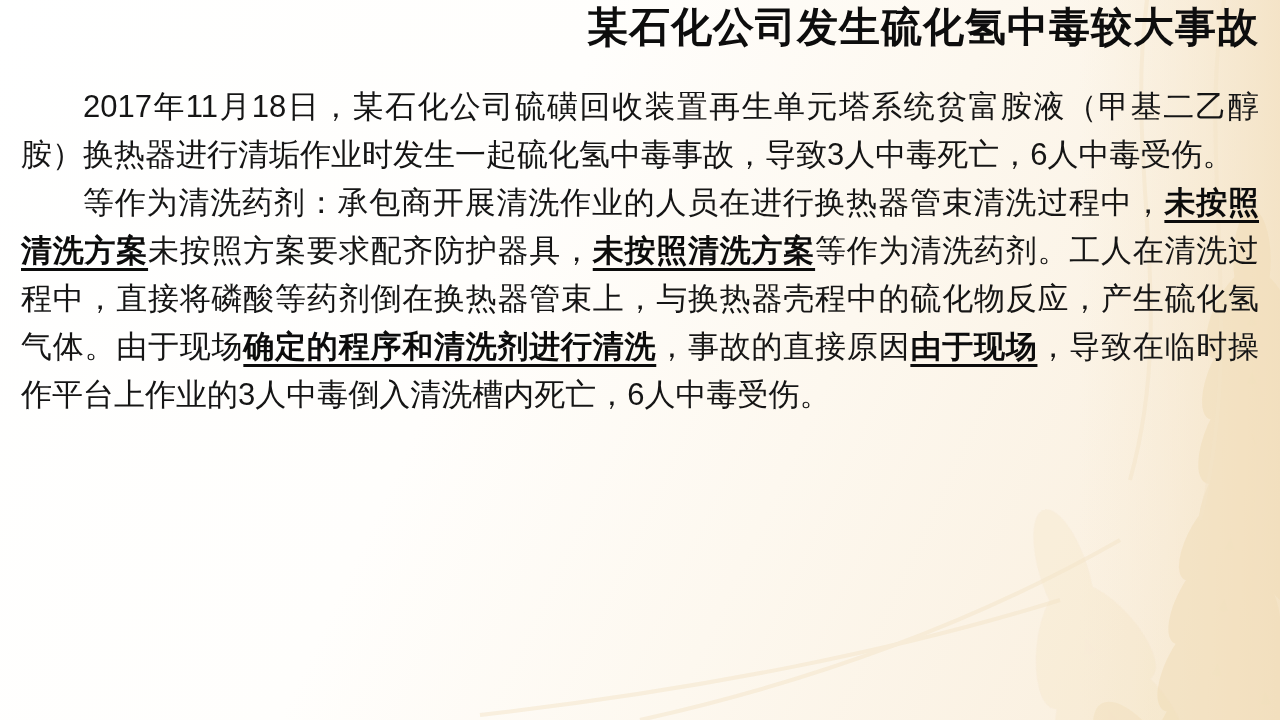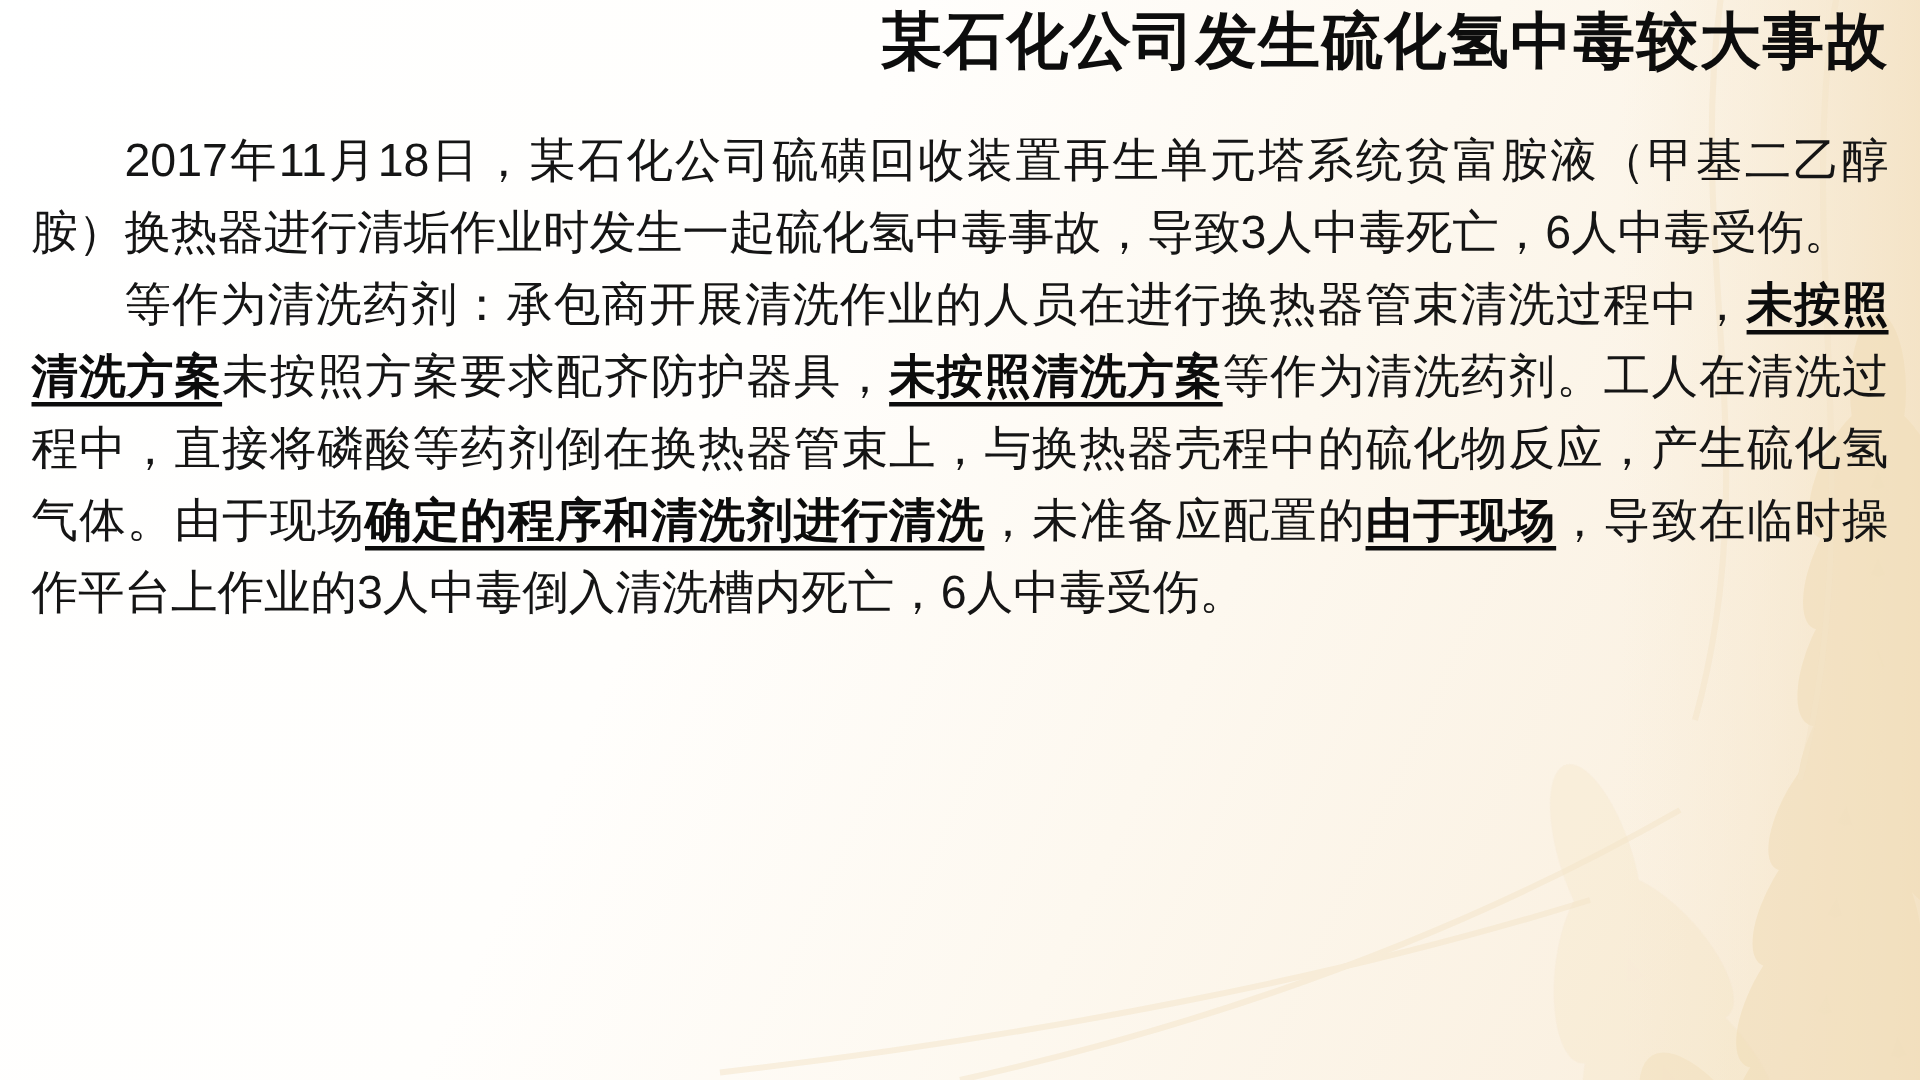--- a/index.html
+++ b/index.html
@@ -111,17 +111,17 @@
       <path d="M1060,600 C900,650 700,690 480,715"></path>
       <path d="M1120,540 C980,620 820,680 640,720"></path>
     </g>
   </svg>
 
   <div class="content">
     <h1 class="title">某石化公司发生硫化氢中毒较大事故</h1>
 
     <div class="body-text">
       <p><span>2017年11月18日，某石化公司硫磺回收装置再生单元塔系统贫富胺液（甲基二乙醇胺）换热器进行清垢作业时发生一起硫化氢中毒事故，导致3人中毒死亡，6人中毒受伤。</span></p>
-      <p><span>等作为清洗药剂：承包商开展清洗作业的人员在进行换热器管束清洗过程中，</span><span class="em">未按照清洗方案</span><span>未按照方案要求配齐防护器具，</span><span class="em">未按照清洗方案</span><span>等作为清洗药剂。工人在清洗过程中，直接将磷酸等药剂倒在换热器管束上，与换热器壳程中的硫化物反应，产生硫化氢气体。由于现场</span><span class="em">确定的程序和清洗剂进行清洗</span><span>，未准备应配置的</span><span class="em">由于现场</span><span>，导致在临时操作平台上作业的3人中毒倒入清洗槽内死亡，6人中毒受伤。</span></p>
+      <p><span>等作为清洗药剂：承包商开展清洗作业的人员在进行换热器管束清洗过程中，</span><span class="em">未按照清洗方案</span><span>未按照方案要求配齐防护器具，</span><span class="em">未按照清洗方案</span><span>等作为清洗药剂。工人在清洗过程中，直接将磷酸等药剂倒在换热器管束上，与换热器壳程中的硫化物反应，产生硫化氢气体。由于现场</span><span class="em">确定的程序和清洗剂进行清洗</span><span>，事故的直接原因</span><span class="em">由于现场</span><span>，导致在临时操作平台上作业的3人中毒倒入清洗槽内死亡，6人中毒受伤。</span></p>
     </div>
   </div>
 
 </div>
 
 </body></html>

